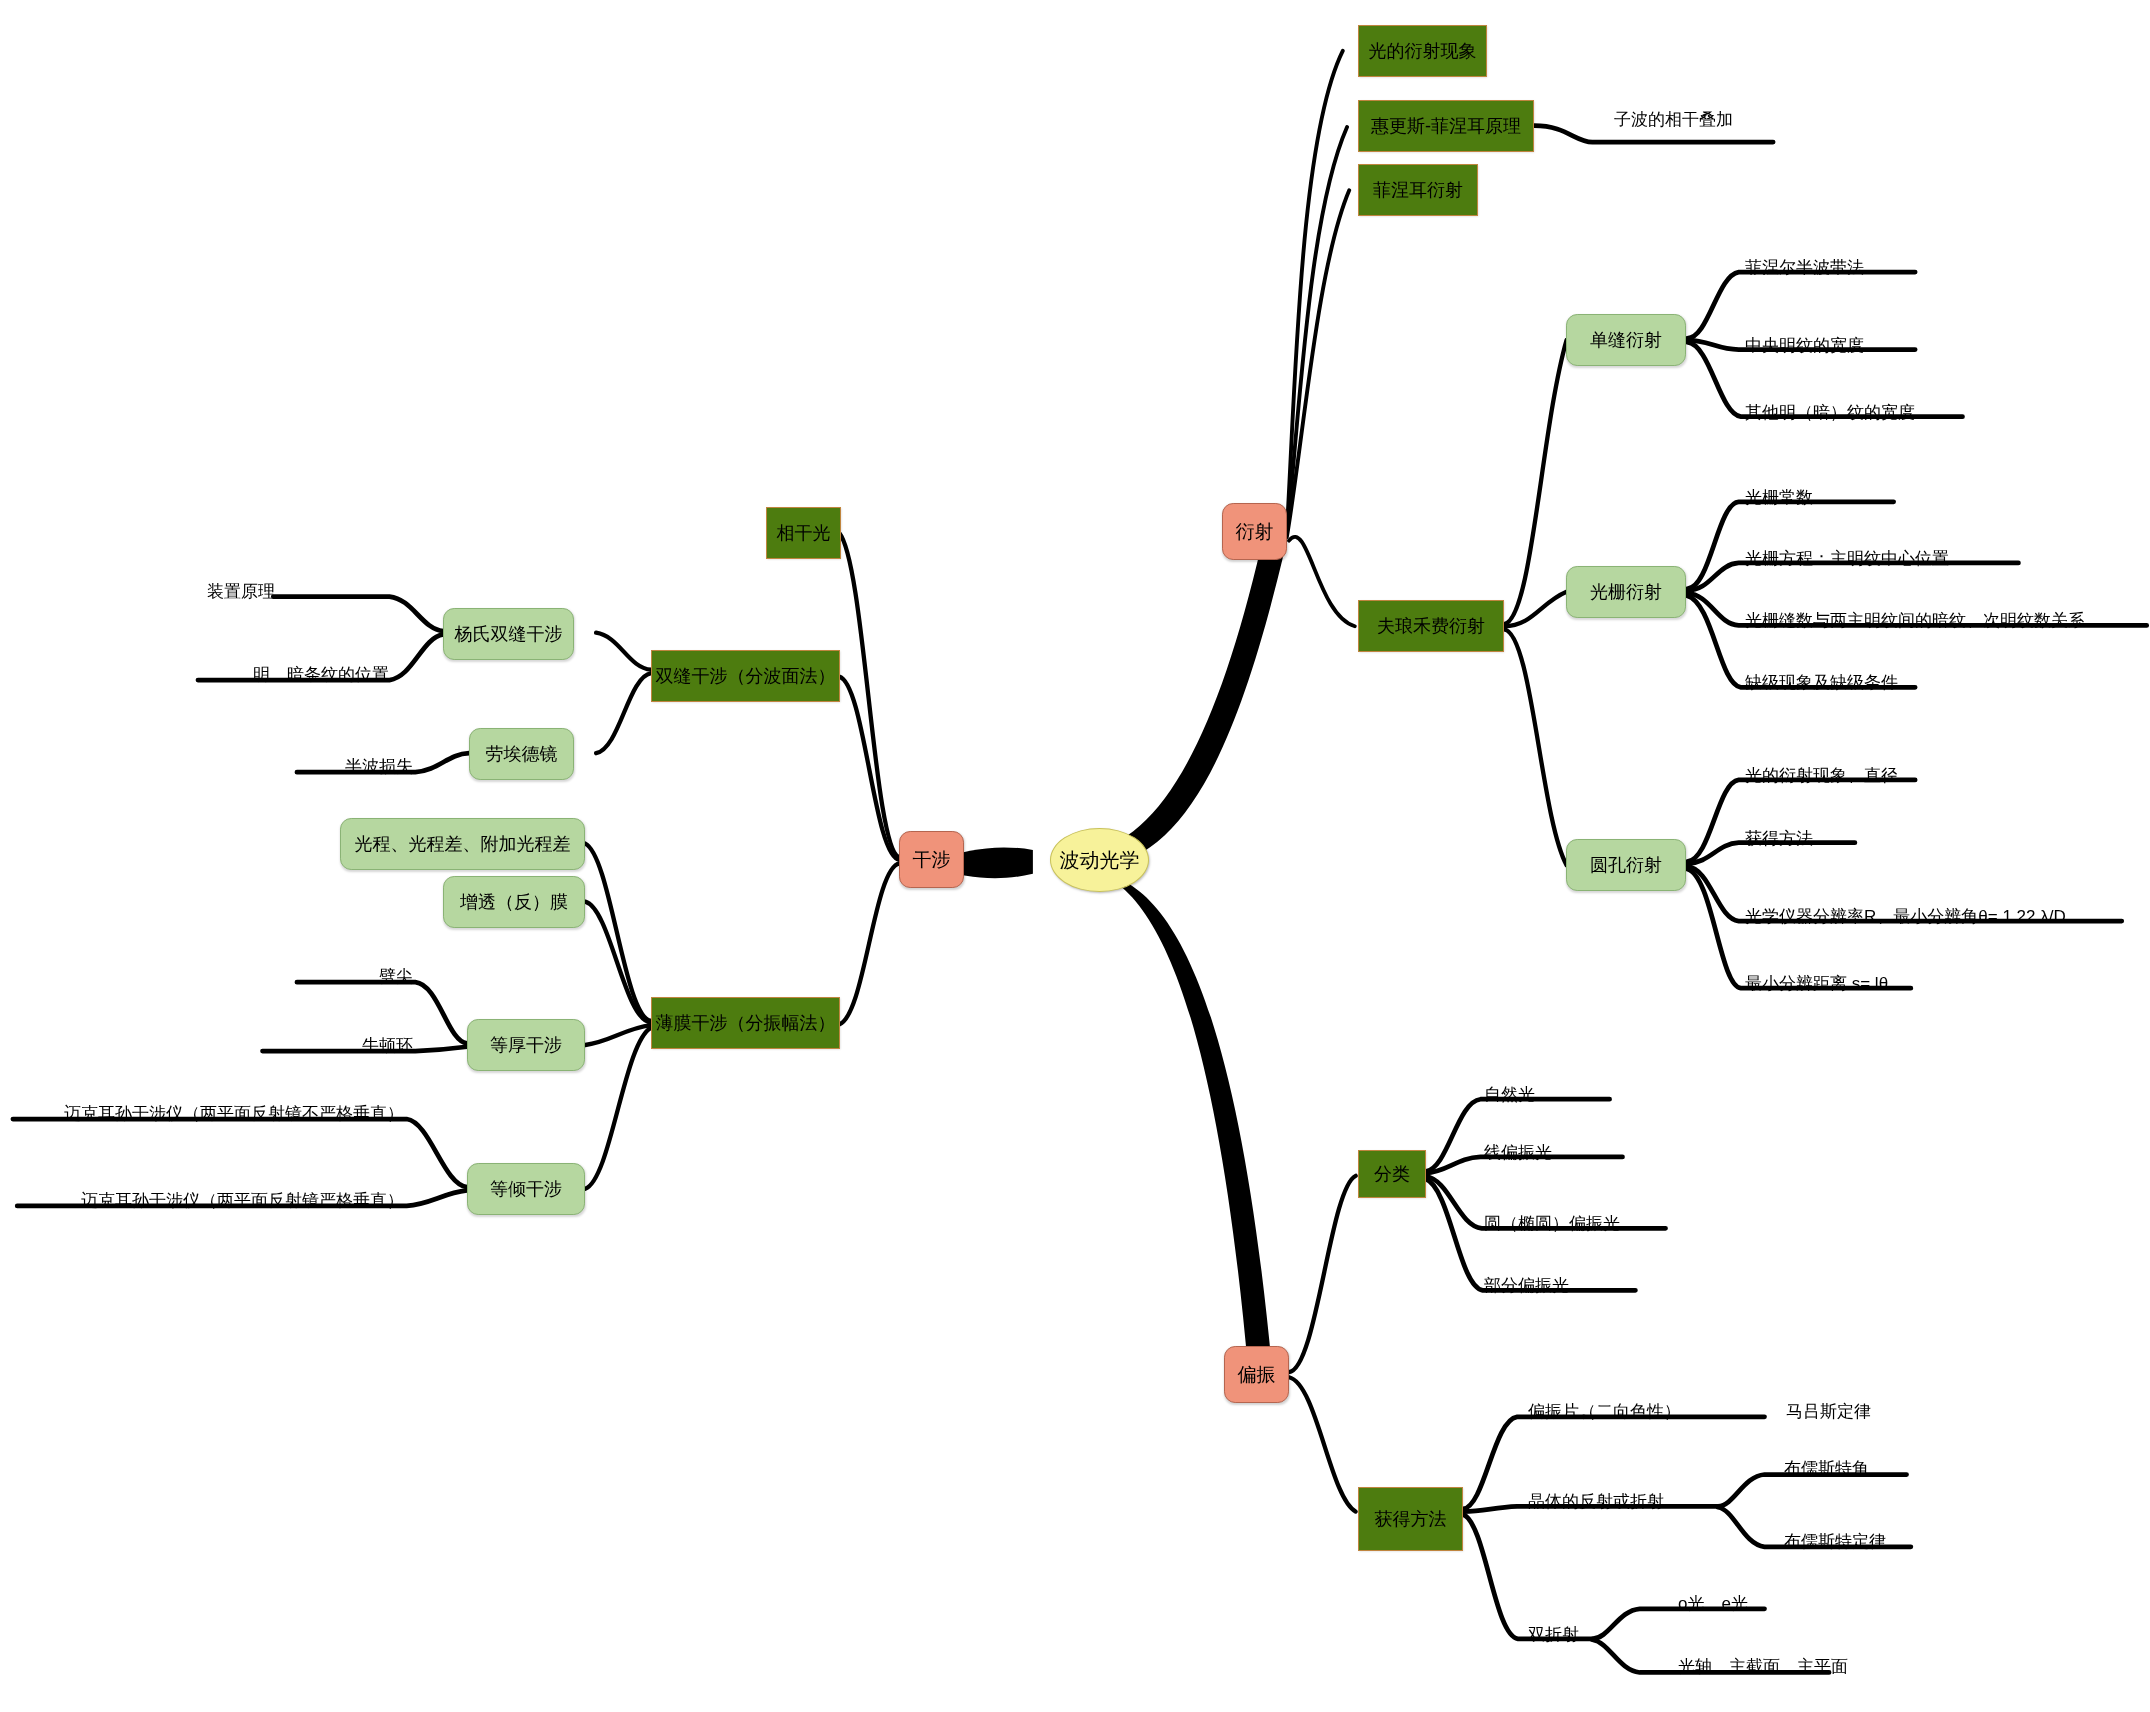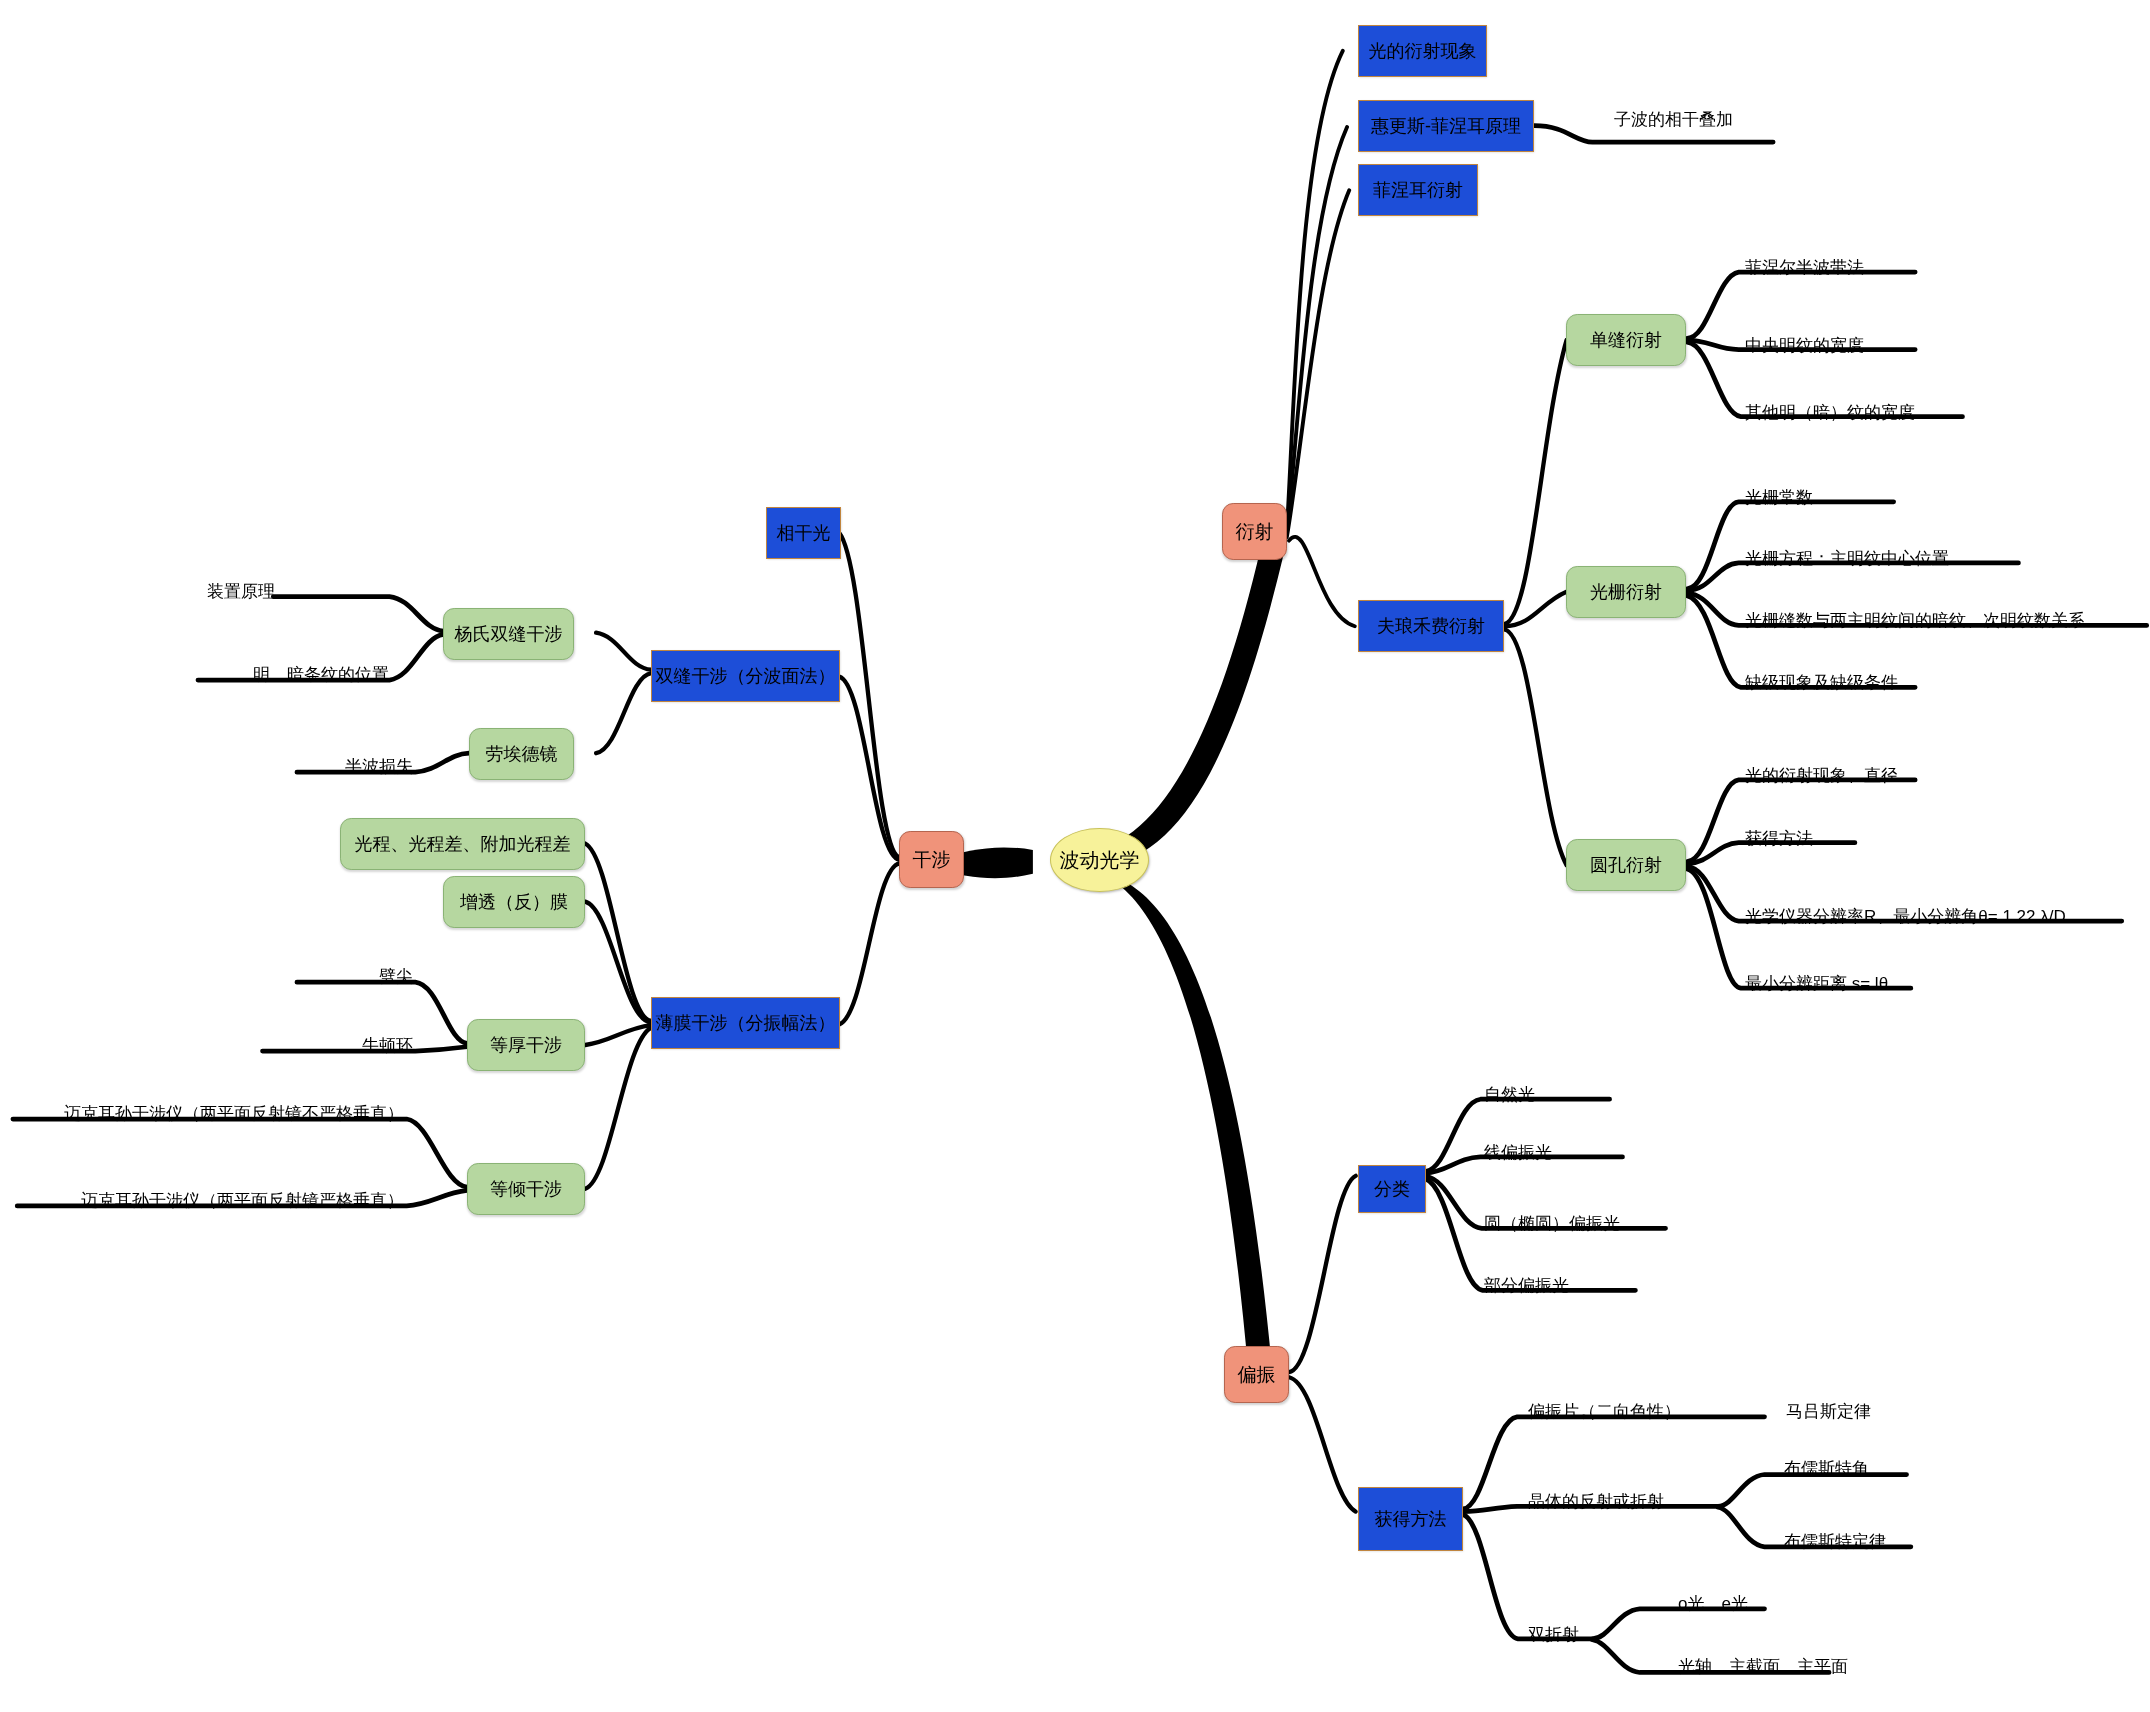--- a/index.html
+++ b/index.html
@@ -5,21 +5,21 @@
   html,body{margin:0;padding:0;background:#fff;}
   body{font-family:"Liberation Sans","DejaVu Sans",sans-serif;}
   #stage{position:relative;width:2151px;height:1713px;background:#fff;overflow:hidden;}
   #wires{position:absolute;left:0;top:0;width:2151px;height:1713px;}
   .node{position:absolute;box-sizing:border-box;display:flex;align-items:center;justify-content:center;
         text-align:center;line-height:1.15;color:#000;white-space:nowrap;}
   .root{background:#f7f29a;border:1.3px solid #c9c25a;border-radius:50%;font-size:20px;
         box-shadow:0.9px 1.3px 2.2px rgba(0,0,0,.25);}
   .lvl1{background:#f0937a;border:1.3px solid #b5654f;border-radius:11.2px;font-size:19px;
         box-shadow:0.9px 1.3px 2.2px rgba(0,0,0,.18);}
-  .box-orange{background:#1d4ed8;border:1.3px solid #c0853f;font-size:18px;
+  .box-orange{background:#4d7c0f;border:1.3px solid #c0853f;font-size:18px;
         box-shadow:0.9px 1.3px 2.2px rgba(0,0,0,.16);}
   .box-green{background:#b6d7a0;border:1.3px solid #8ab375;border-radius:11.2px;font-size:18px;
         box-shadow:0.9px 1.3px 2.2px rgba(0,0,0,.16);}
   .leaf{position:absolute;font-size:17px;color:#000;white-space:nowrap;line-height:1;}
   .leaf.r{text-align:left;}
   .leaf.l{text-align:right;}
 </style>
 </head>
 <body>
 
@@ -234,21 +234,21 @@
   <div class="node box-green" style="left:467px;top:1163px;width:118px;height:52px;">
     <span>等倾干涉</span>
   </div>
   <div class="leaf l" style="left:404px;top:1105px;transform:translateX(-100%);">
     <span>迈克耳孙干涉仪（两平面反射镜不严格垂直）</span>
   </div>
   <div class="leaf l" style="left:404px;top:1192px;transform:translateX(-100%);">
     <span>迈克耳孙干涉仪（两平面反射镜严格垂直）</span>
   </div>
 
-  <div class="node box-orange" style="left:1358px;top:1150px;width:68px;height:48px;margin-top:15px;">
+  <div class="node box-orange" style="left:1358px;top:1150px;width:68px;height:48px;">
     <span>分类</span>
   </div>
   <div class="leaf r" style="left:1484px;top:1086px;">
     <span>自然光</span>
   </div>
   <div class="leaf r" style="left:1484px;top:1144px;">
     <span>线偏振光</span>
   </div>
   <div class="leaf r" style="left:1484px;top:1215px;">
     <span>圆（椭圆）偏振光</span>

